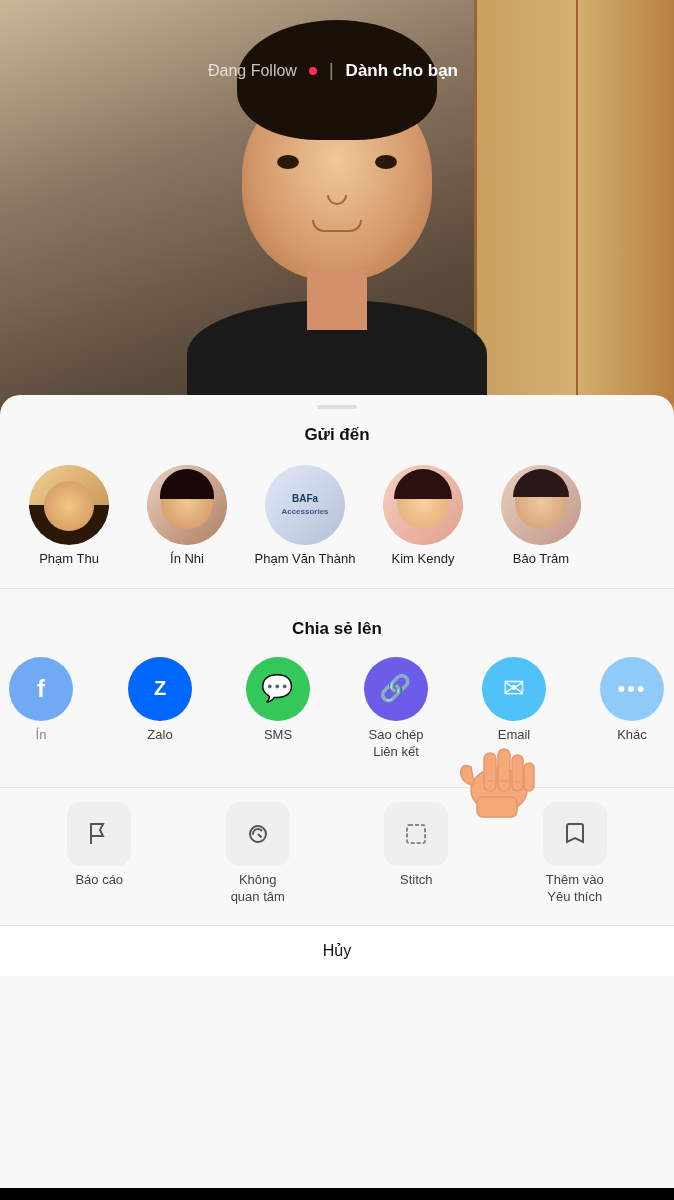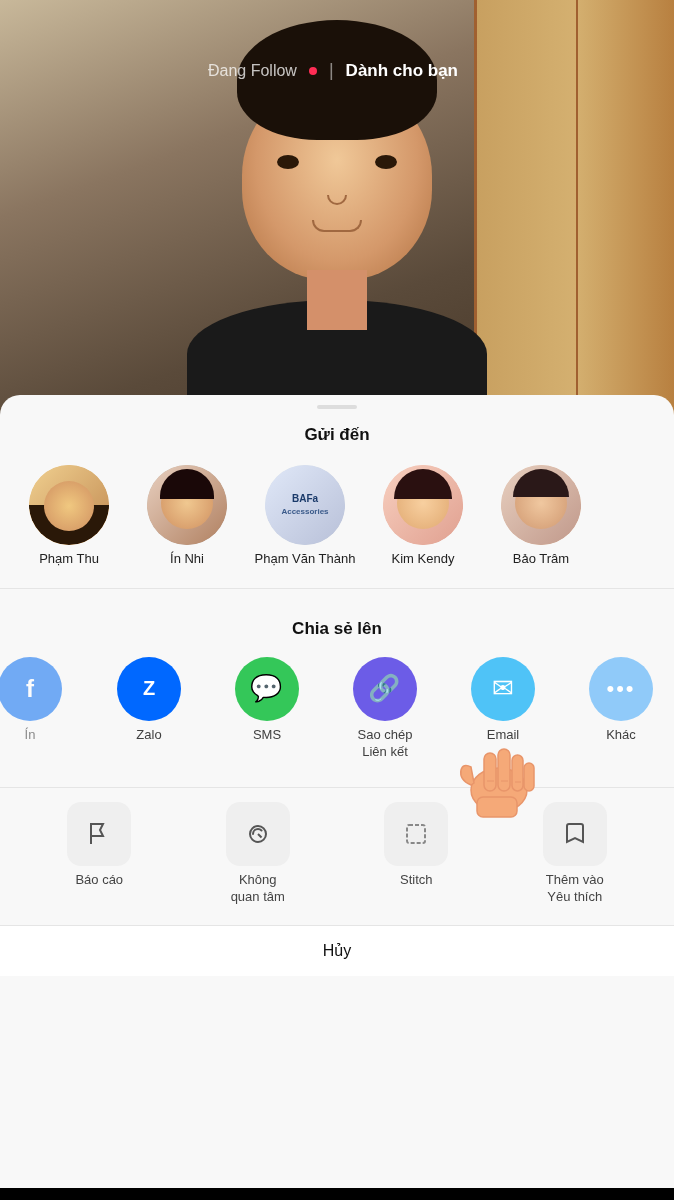--- a/index.html
+++ b/index.html
@@ -201,21 +201,21 @@
 
     
     .divider {
       height: 1px;
       background: #e5e5e5;
       margin: 14px 0 0;
     }
 
     
     .share-section {
-      padding: 14px 10px 0;
+      padding: 14px 21px 0;
     }
 
     .share-row {
       display: flex;
       flex-direction: row;
       gap: 0;
       padding: 0 0 8px;
     }
 
     .share-item {

